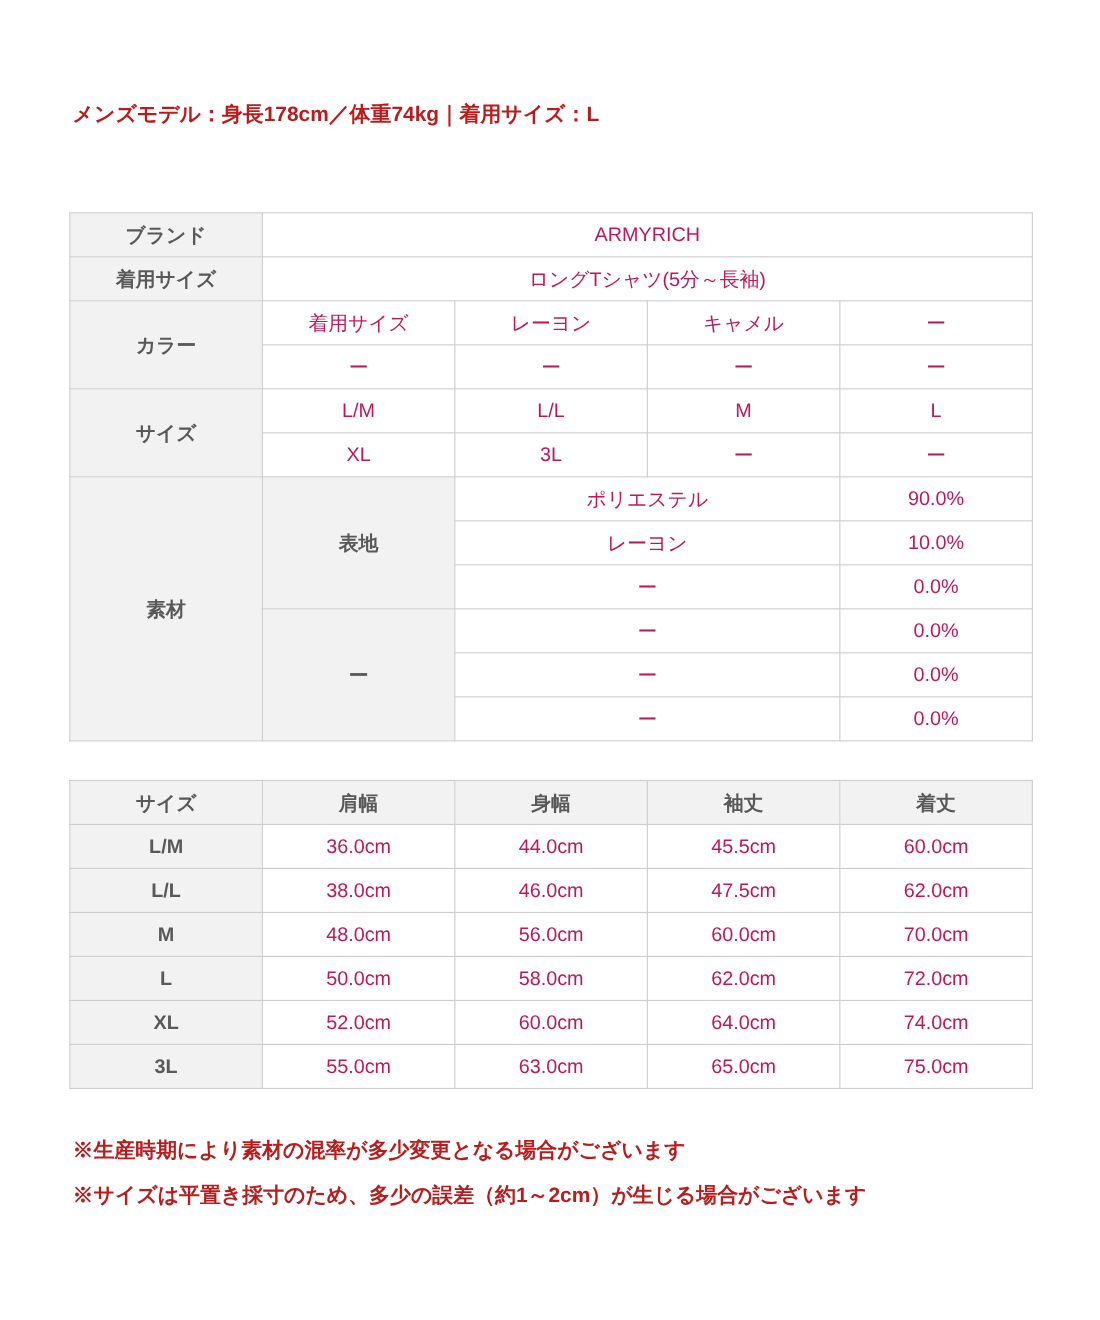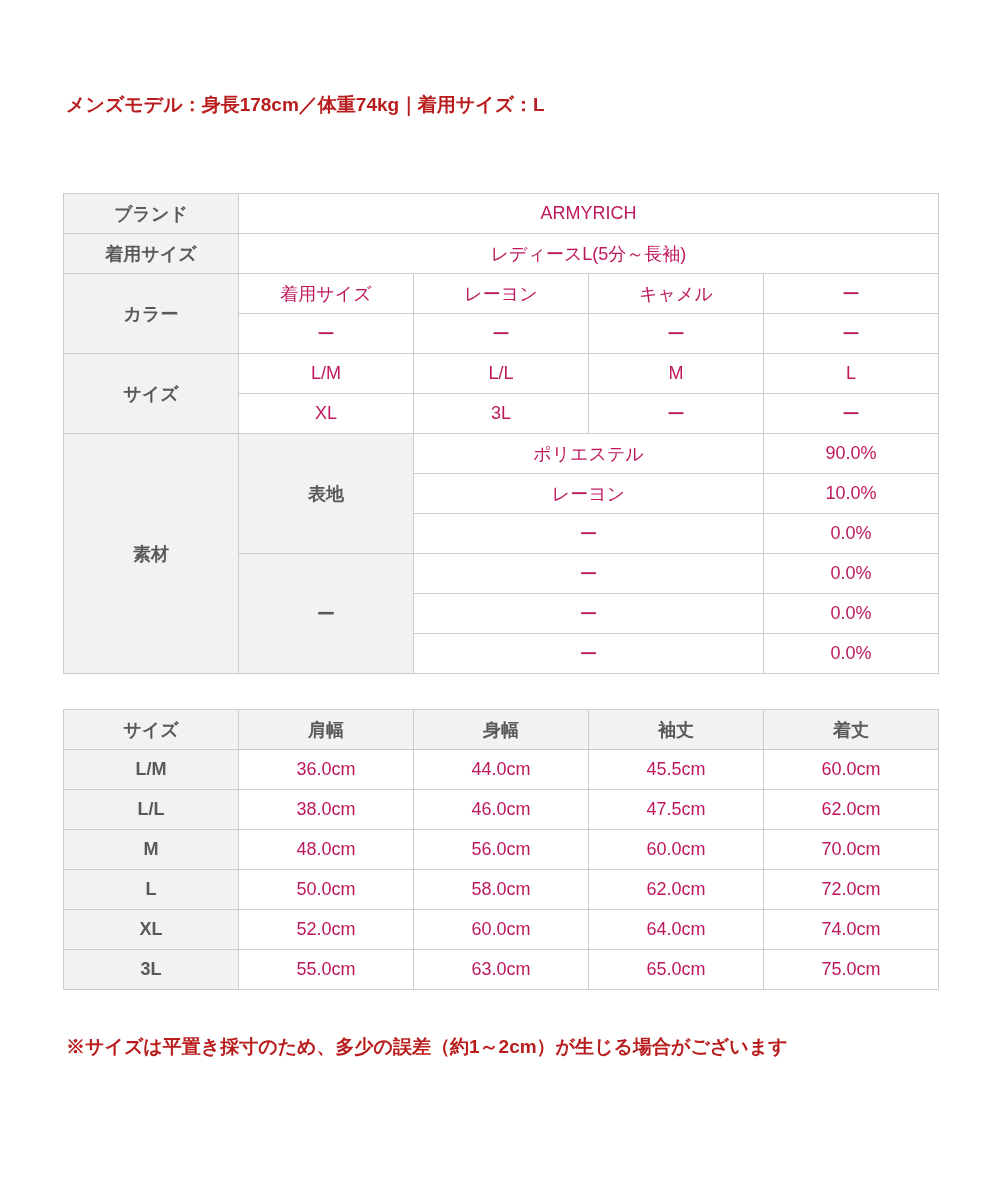--- a/index.html
+++ b/index.html
@@ -84,21 +84,21 @@
       <col style="width:175px">
       <col style="width:175px">
   </colgroup>
   <tbody>
     <tr>
       <th>ブランド</th>
       <td colspan="4">ARMYRICH</td>
     </tr>
     <tr>
       <th>着用サイズ</th>
-      <td colspan="4">レディースL(5分～長袖)</td>
+      <td colspan="4">ロングTシャツ(5分～長袖)</td>
     </tr>
     <tr>
       <th rowspan="2">カラー</th>
       <td>着用サイズ</td>
       <td>レーヨン</td>
       <td>キャメル</td>
       <td>ー</td>
     </tr>
     <tr>
       <td>ー</td>
@@ -204,14 +204,15 @@
       <th>3L</th>
       <td>55.0cm</td>
       <td>63.0cm</td>
       <td>65.0cm</td>
       <td>75.0cm</td>
     </tr>
   </tbody>
 </table>
 
 <div class="bottom-notes">
+  <div class="red-line">※生産時期により素材の混率が多少変更となる場合がございます</div>
   <div class="red-line">※サイズは平置き採寸のため、多少の誤差（約1～2cm）が生じる場合がございます</div>
 </div>
 
 </body></html>

